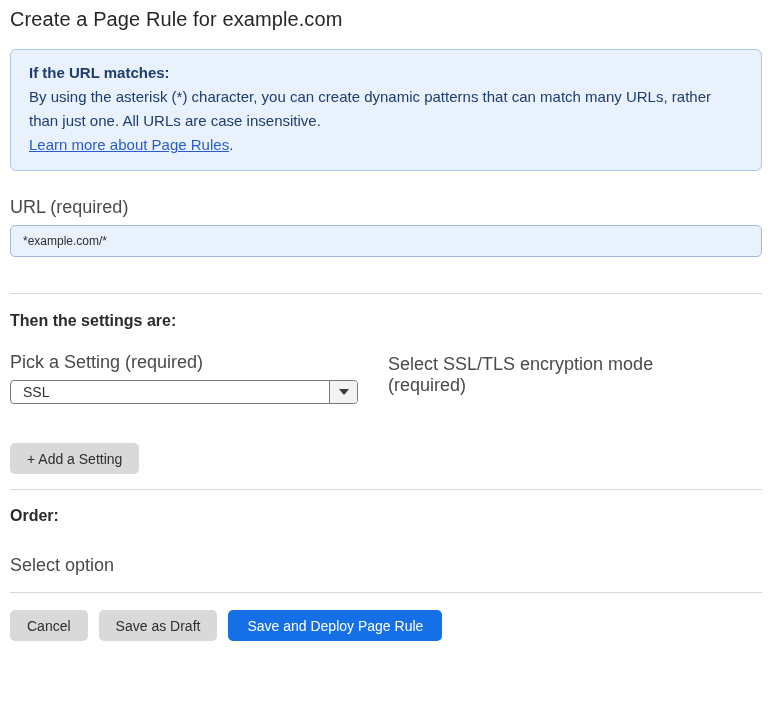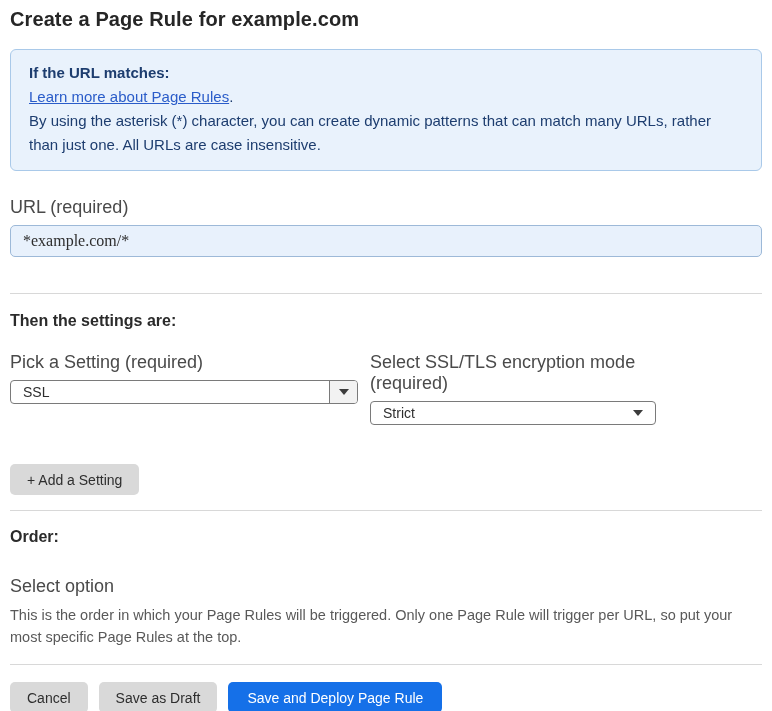--- a/index.html
+++ b/index.html
@@ -7,21 +7,21 @@
   body {
     font-family: "Liberation Sans", sans-serif;
     background: #ffffff;
     color: #2b2b2b;
     overflow: hidden;
   }
   .container { padding: 8px 10px 15px 10px; width: 772px; }
 
   .page-title {
     font-size: 20px;
-    font-weight: 700;
+    font-weight: 400;
     color: #262626;
     letter-spacing: 0.1px;
     margin-bottom: 18px;
   }
 
   
   .info-box {
     background: var(--info_bg, #e9f2fc);
     border: 1px solid var(--info_border, #a9c9e9);
     border-radius: 6px;
@@ -43,22 +43,22 @@
     color: #4a4a4a;
     margin-bottom: 7px;
   }
 
   .url-input {
     width: 100%;
     height: 32px;
     background: var(--input_bg, #e8f1fc);
     border: 1px solid var(--input_border, #9db9d8);
     border-radius: 5px;
-    font-family: Liberation Serif, serif;
-    font-size: 16px;
+    font-family: Liberation Sans, sans-serif;
+    font-size: 12px;
     color: #2e2e2e;
     padding: 0 12px;
     outline: none;
   }
 
   .divider {
     border: none;
     border-top: 1px solid #d8d8d8;
     height: 0;
   }
@@ -67,21 +67,21 @@
   .divider.d3 { margin-top: 16px; }
 
   .section-heading {
     font-size: 16px;
     font-weight: 700;
     color: #2b2b2b;
     margin-top: 18px;
     margin-bottom: 22px;
   }
 
-  .settings-row { display: flex; gap: 12px; }
+  .settings-row { display: flex; gap: 30px; align-items: center; }
   .col-pick { width: 348px; }
   .col-mode { width: 286px; }
 
   
   .dropdown {
     height: 24px;
     border: 1px solid #7a7a7a;
     border-radius: 4px;
     background: #ffffff;
     display: flex;
@@ -157,22 +157,22 @@
 </style>
 </head>
 <body>
 
 <div class="container">
 
   <h1 class="page-title">Create a Page Rule for example.com</h1>
 
   <div class="info-box">
     <div class="info-heading">If the URL matches:</div>
+    <div>By using the asterisk (*) character, you can create dynamic patterns that can match many URLs, rather than just one. All URLs are case insensitive.</div>
     <div><a>Learn more about Page Rules</a><span>.</span></div>
-    <div>By using the asterisk (*) character, you can create dynamic patterns that can match many URLs, rather than just one. All URLs are case insensitive.</div>
   </div>
 
   <div class="field-label">URL (required)</div>
   <input class="url-input" type="text" value="*example.com/*" style="">
 
   <hr class="divider d1">
 
   <div class="section-heading">Then the settings are:</div>
 
   <div class="settings-row">
@@ -181,40 +181,33 @@
       <div class="dropdown">
         <span class="dd-value">SSL</span>
         <span class="dd-arrow-box">
           <span class="caret"></span>
         </span>
       </div>
     </div>
 
     <div class="col-mode">
       <div class="field-label">Select SSL/TLS encryption mode (required)</div>
-      <div class="dropdown">
-        <span class="dd-value">Strict</span>
-        <span class="dd-arrow-plain">
-          <span class="caret"></span>
-        </span>
-      </div>
     </div>
   </div>
 
   <button class="btn btn-add">+ Add a Setting</button>
 
   <hr class="divider d2">
 
   <div class="section-heading order-heading">Order:</div>
 
   <div class="order-select-wrap">
     <div class="field-label">Select option</div>
   </div>
 
-  <div class="help-text">This is the order in which your Page Rules will be triggered. Only one Page Rule will trigger per URL, so put your most specific Page Rules at the top.</div>
 
   <hr class="divider d3">
 
   <div class="footer-actions">
     <button class="btn">Cancel</button>
     <button class="btn">Save as Draft</button>
     <button class="btn btn-primary">Save and Deploy Page Rule</button>
   </div>
 
 </div>

